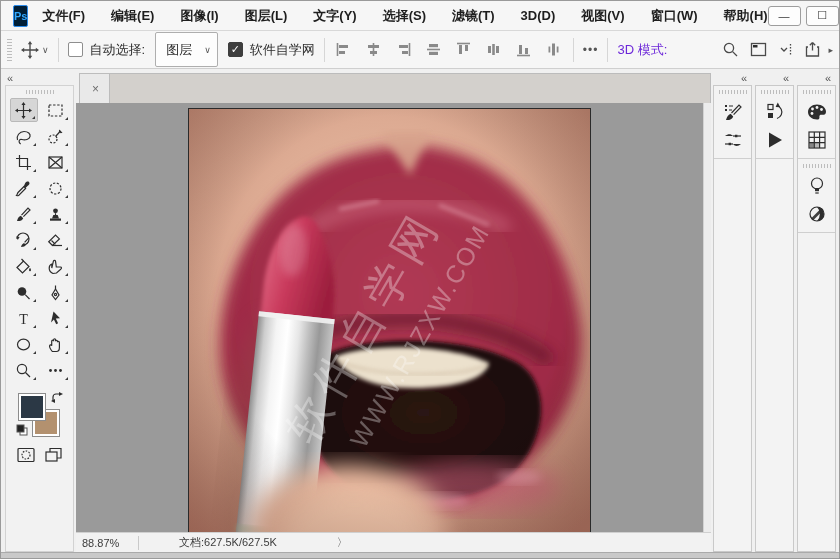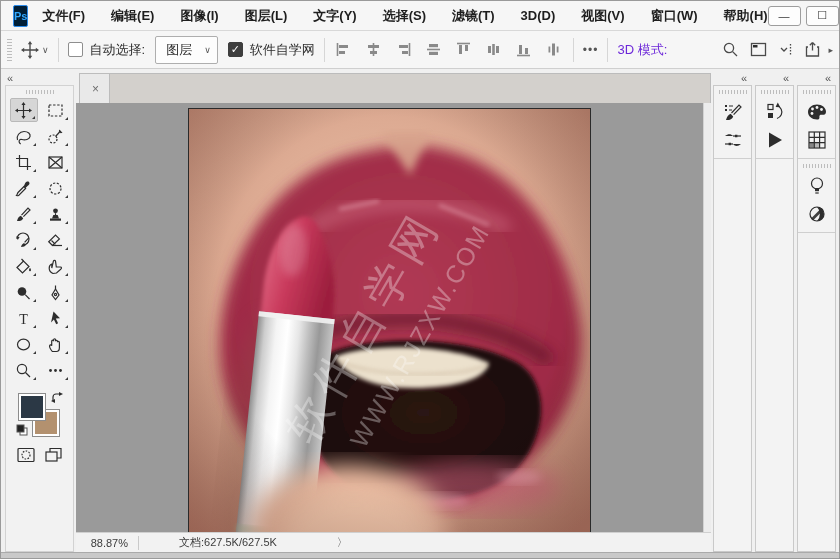--- a/index.html
+++ b/index.html
@@ -25,21 +25,21 @@
     display:flex; align-items:center; flex:0 0 auto; font-size:13px; color:#2e2e2e; }
   .grip-v { width:5px; height:22px; margin:0 8px 0 6px;
     background:repeating-linear-gradient(0deg,#bdbdbd 0 1px,transparent 1px 3px); }
   .opt-sep { width:1px; height:24px; background:#d6d6d6; margin:0 9px; }
   .opt-icon { width:20px; height:20px; display:flex; align-items:center; justify-content:center; }
   .opt-icon svg { display:block; }
   .chev { font-size:9px; color:#555; margin-left:2px; }
   .checkbox { width:15px; height:15px; border:1px solid #8e8e8e; background:#fff; border-radius:2px;
     margin-right:7px; display:inline-flex; align-items:center; justify-content:center; }
   .checkbox.checked { background:#3e3e3e; border-color:#3e3e3e; color:#fff; font-size:11px; }
-  .dropdown { border:1px solid #aeaeae; background:#fdfdfd; border-radius:2px; height:28px;
+  .dropdown { border:1px solid #aeaeae; background:#fdfdfd; border-radius:2px; height:35px;
     display:flex; align-items:center; padding:0 6px 0 10px; margin:0 10px; gap:10px; }
   .dim { color:#6d28d9; }
   .ticon-stroke { stroke:#4a4a4a; fill:none; stroke-width:1.3; }
   .align-group { display:flex; gap:10px; align-items:center; }
 
   
   .main { flex:1; display:flex; min-height:0; }
 
   
   .toolcol { width:75px; background:#f0f0f0; flex:0 0 auto; display:flex; flex-direction:column; padding:2px 2px 0 4px; }
@@ -72,21 +72,21 @@
   .tab { background:#e9e9e9; border:1px solid #bcbcbc; border-bottom:none; padding:0 10px 0 12px;
     display:flex; align-items:center; gap:10px; font-size:12px; color:#4c4c4c; }
   .tab-close { color:#6f6f6f; font-size:12px; }
   .canvas { flex:1; background:#9a9a9a; position:relative; overflow:hidden; }
   .photo { position:absolute; left:112px; top:5px; width:403px; height:425px;
     border:1px solid #2a2a2a; background:#d8a28c; }
   .photo svg { display:block; }
   .vscroll { position:absolute; right:0; top:0; bottom:0; width:8px; background:#ececec; border-left:1px solid #d2d2d2; }
   .statusbar { height:20px; background:#f2f2f2; border-top:1px solid #d0d0d0; display:flex; align-items:center;
     font-size:11px; color:#3c3c3c; gap:0; flex:0 0 auto; }
-  .zoom-box { padding:0 10px 0 6px; min-width:62px;text-align:right; }
+  .zoom-box { padding:0 10px 0 6px; min-width:62px; }
   .status-sep { width:1px; height:14px; background:#c9c9c9; margin-right:40px; }
   .status-chevron { margin-left:60px; color:#555; font-size:11px; }
 
   
   .dockcol { width:128px; flex:0 0 auto; display:flex; gap:3px; padding:2px 3px 0 2px; background:#f0f0f0; }
   .strip { flex:1; display:flex; flex-direction:column; }
   .strip-head { height:14px; display:flex; align-items:center; justify-content:flex-end; padding-right:6px;
     color:#555; font-size:11px; }
   .strip-body { flex:1; background:#f3f3f3; border:1px solid #c9c9c9; display:flex; flex-direction:column;
     align-items:center; padding-top:3px; }

